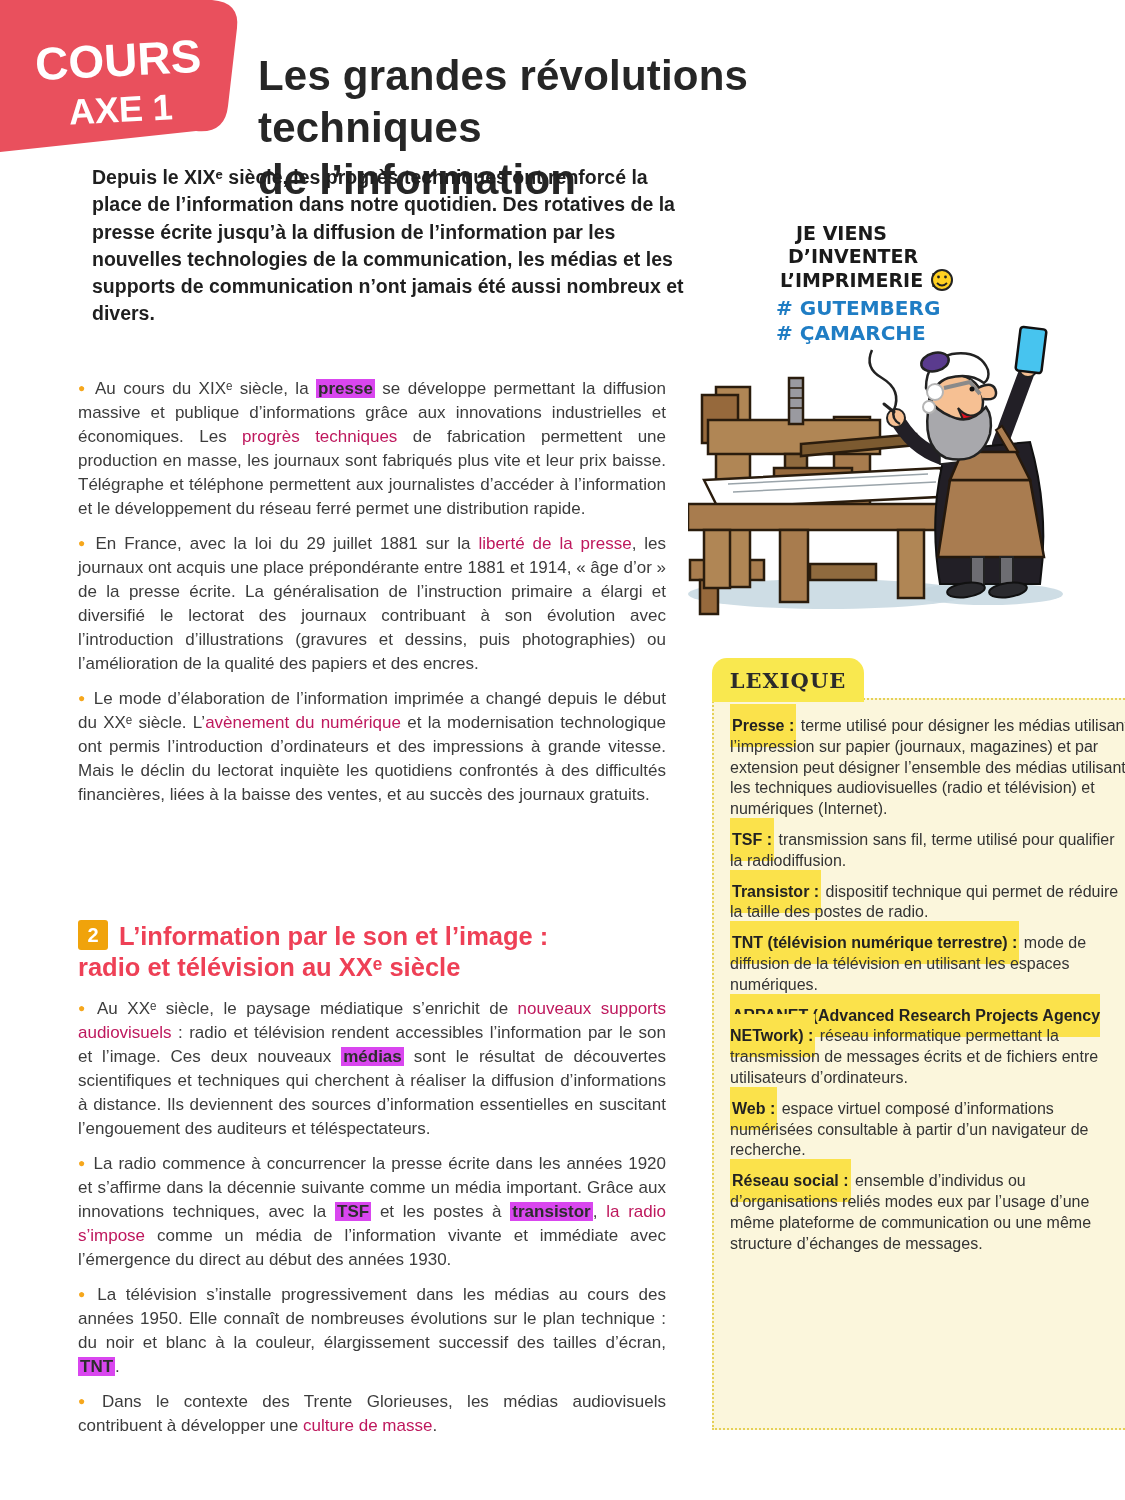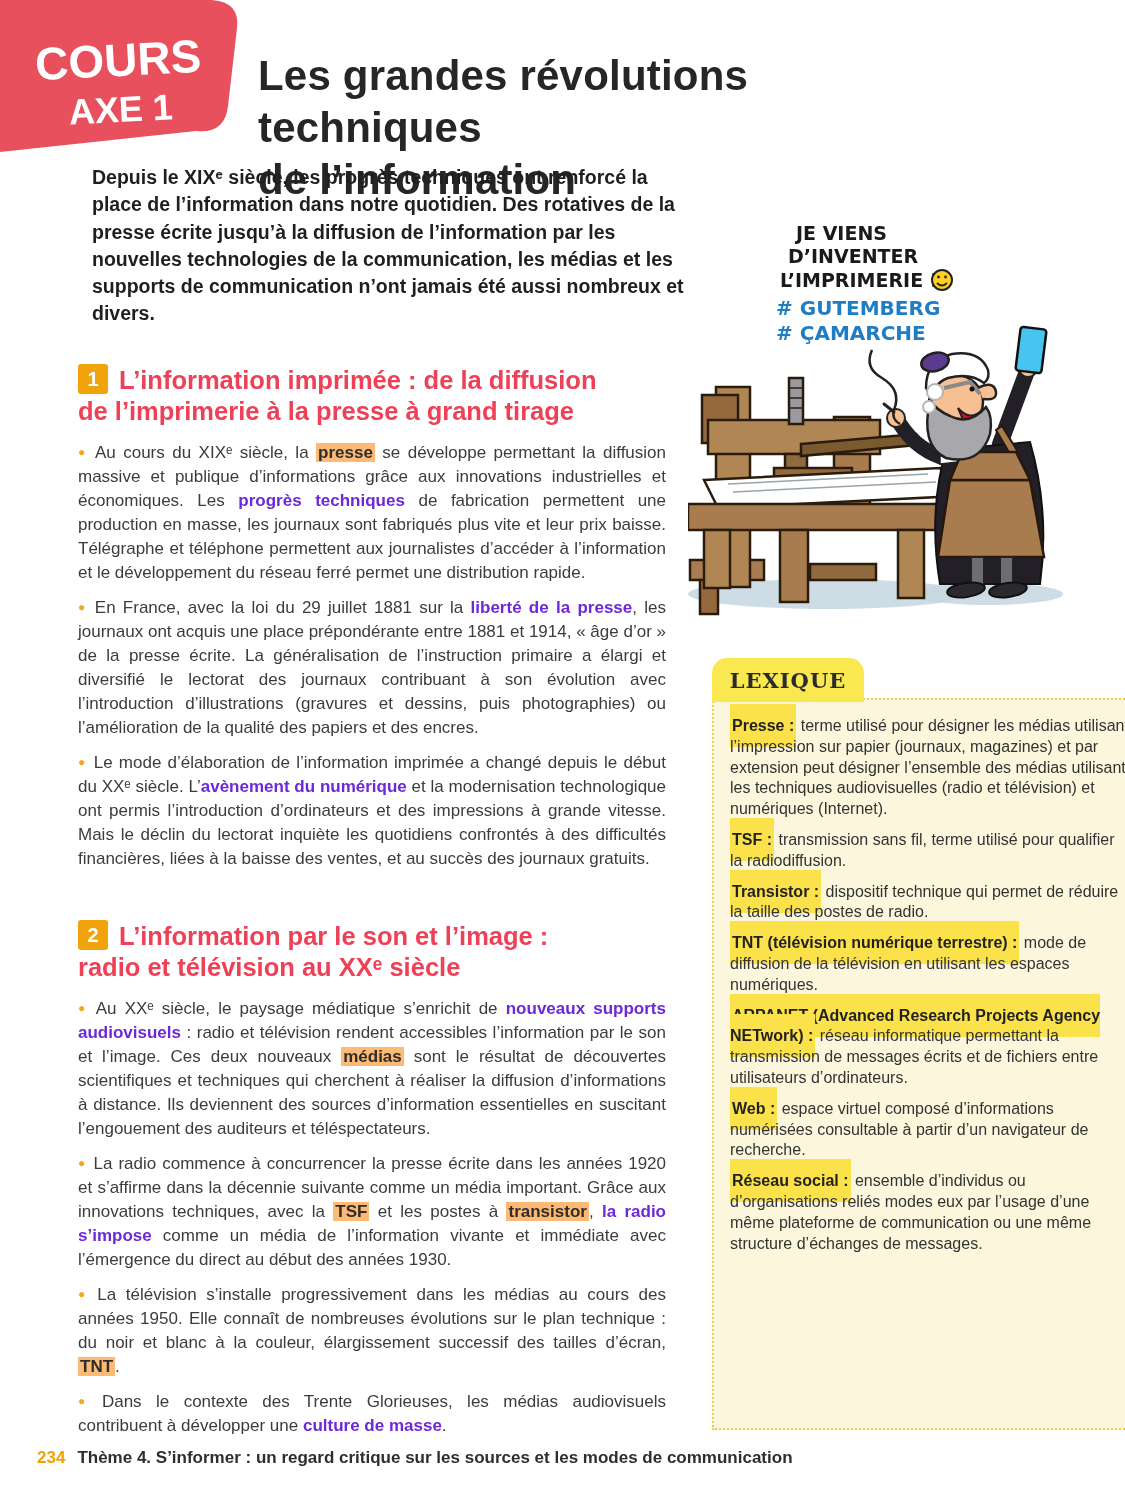--- a/index.html
+++ b/index.html
@@ -25,22 +25,22 @@
   .section-1 { top:364px; }
   .section-2 { top:920px; }
   .sec-head { font-size:25.5px; font-weight:800; color:#ee4056; line-height:1.23; }
   .sec-num { display:inline-block; width:30px; height:30px; background:#f0a30b; color:#ffffff;
     font-size:20px; font-weight:800; text-align:center; line-height:30px; border-radius:3px;
     margin-right:11px; vertical-align:3px; }
   .sec-head-text { white-space:pre-line; }
   .sec-paras { margin-top:12px; }
   .para { font-size:17px; color:#3c3c3c; line-height:24px; text-align:justify; margin-bottom:10px; }
   .bullet { color:#f6a71c; font-size:12px; margin-right:7px; vertical-align:2px; }
-  .seg-b { font-weight:700; color:#6d28d9; }
-  .seg-h { font-weight:700; color:#2d2d2d; background:#fdba74; padding:0 2px; }
+  .seg-b { font-weight:400; color:#be185d; }
+  .seg-h { font-weight:700; color:#2d2d2d; background:#d946ef; padding:0 2px; }
 
   
   .lexique { position:absolute; left:712px; top:658px; width:436px; height:772px; }
   .lex-tab { position:absolute; left:0; top:0; width:152px; height:44px; background:#f9e84f;
     border-radius:15px 15px 0 0; display:flex; align-items:center; justify-content:center;
     font-family:"DejaVu Serif","Liberation Serif",serif; font-weight:700; font-size:21px;
     color:#2b2b2b; letter-spacing:1px; z-index:2; }
   .lex-box { position:absolute; left:0; top:40px; right:0; bottom:0; background:#fbf6dc;
     border:2px dotted #e5d057; padding:16px 16px 10px; }
   .lex-entry { font-size:16px; line-height:1.3; color:#333333; margin-bottom:10px; }
@@ -137,24 +137,20 @@
         <circle cx="257.5" cy="65" r="1.4" fill="#222"></circle>
         <path d="M 249 71 q 5 5 10 0" fill="none" stroke="#222" stroke-width="1.8"></path>
       </g>
       <text x="88" y="103" font-size="20" fill="#1f7dc4"># GUTEMBERG</text>
       <text x="88" y="128" font-size="20" fill="#1f7dc4"># ÇAMARCHE</text>
       <path d="M 184 138 q -8 18 10 28 q 20 12 12 32 q -3 9 6 14" fill="none" stroke="#222" stroke-width="2.5"></path>
     </g>
   </svg>
 
   <section class="section section-1">
-    <h2 class="sec-head">
-      <span class="sec-num">1</span><span class="sec-head-text">L’information imprimée : de la diffusion
-de l’imprimerie à la presse à grand tirage</span>
-    </h2>
     <div class="sec-paras">
         <p class="para"><span class="bullet">●</span><span class="seg-p">Au cours du XIXᵉ siècle, la </span><span class="seg-h">presse</span><span class="seg-p"> se développe permettant la diffusion massive et publique d’informations grâce aux innovations industrielles et économiques. Les </span><span class="seg-b">progrès techniques</span><span class="seg-p"> de fabrication permettent une production en masse, les journaux sont fabriqués plus vite et leur prix baisse. Télégraphe et téléphone permettent aux journalistes d’accéder à l’information et le développement du réseau ferré permet une distribution rapide.</span></p>
         <p class="para"><span class="bullet">●</span><span class="seg-p">En France, avec la loi du 29 juillet 1881 sur la </span><span class="seg-b">liberté de la presse</span><span class="seg-p">, les journaux ont acquis une place prépondérante entre 1881 et 1914, « âge d’or » de la presse écrite. La généralisation de l’instruction primaire a élargi et diversifié le lectorat des journaux contribuant à son évolution avec l’introduction d’illustrations (gravures et dessins, puis photographies) ou l’amélioration de la qualité des papiers et des encres.</span></p>
         <p class="para"><span class="bullet">●</span><span class="seg-p">Le mode d’élaboration de l’information imprimée a changé depuis le début du XXᵉ siècle. L’</span><span class="seg-b">avènement du numérique</span><span class="seg-p"> et la modernisation technologique ont permis l’introduction d’ordinateurs et des impressions à grande vitesse. Mais le déclin du lectorat inquiète les quotidiens confrontés à des difficultés financières, liées à la baisse des ventes, et au succès des journaux gratuits.</span></p>
       </div>
   </section>
 
   <section class="section section-2">
     <h2 class="sec-head">
       <span class="sec-num">2</span><span class="sec-head-text">L’information par le son et l’image :
@@ -174,17 +170,14 @@
         <p class="lex-entry"><span class="lex-term">Presse :</span><span class="lex-def"> terme utilisé pour désigner les médias utilisant l’impression sur papier (journaux, magazines) et par extension peut désigner l’ensemble des médias utilisant les techniques audiovisuelles (radio et télévision) et numériques (Internet).</span></p>
         <p class="lex-entry"><span class="lex-term">TSF :</span><span class="lex-def"> transmission sans fil, terme utilisé pour qualifier la radiodiffusion.</span></p>
         <p class="lex-entry"><span class="lex-term">Transistor :</span><span class="lex-def"> dispositif technique qui permet de réduire la taille des postes de radio.</span></p>
         <p class="lex-entry"><span class="lex-term">TNT (télévision numérique terrestre) :</span><span class="lex-def"> mode de diffusion de la télévision en utilisant les espaces numériques.</span></p>
         <p class="lex-entry"><span class="lex-term">ARPANET (Advanced Research Projects Agency NETwork) :</span><span class="lex-def"> réseau informatique permettant la transmission de messages écrits et de fichiers entre utilisateurs d’ordinateurs.</span></p>
         <p class="lex-entry"><span class="lex-term">Web :</span><span class="lex-def"> espace virtuel composé d’informations numérisées consultable à partir d’un navigateur de recherche.</span></p>
         <p class="lex-entry"><span class="lex-term">Réseau social :</span><span class="lex-def"> ensemble d’individus ou d’organisations reliés modes eux par l’usage d’une même plateforme de communication ou une même structure d’échanges de messages.</span></p>
       </div>
   </aside>
 
-  <footer class="footer">
-    <span class="pagenum">234</span><span>Thème 4. S’informer : un regard critique sur les sources et les modes de communication</span>
-  </footer>
 
 </div>
 
 </body></html>

